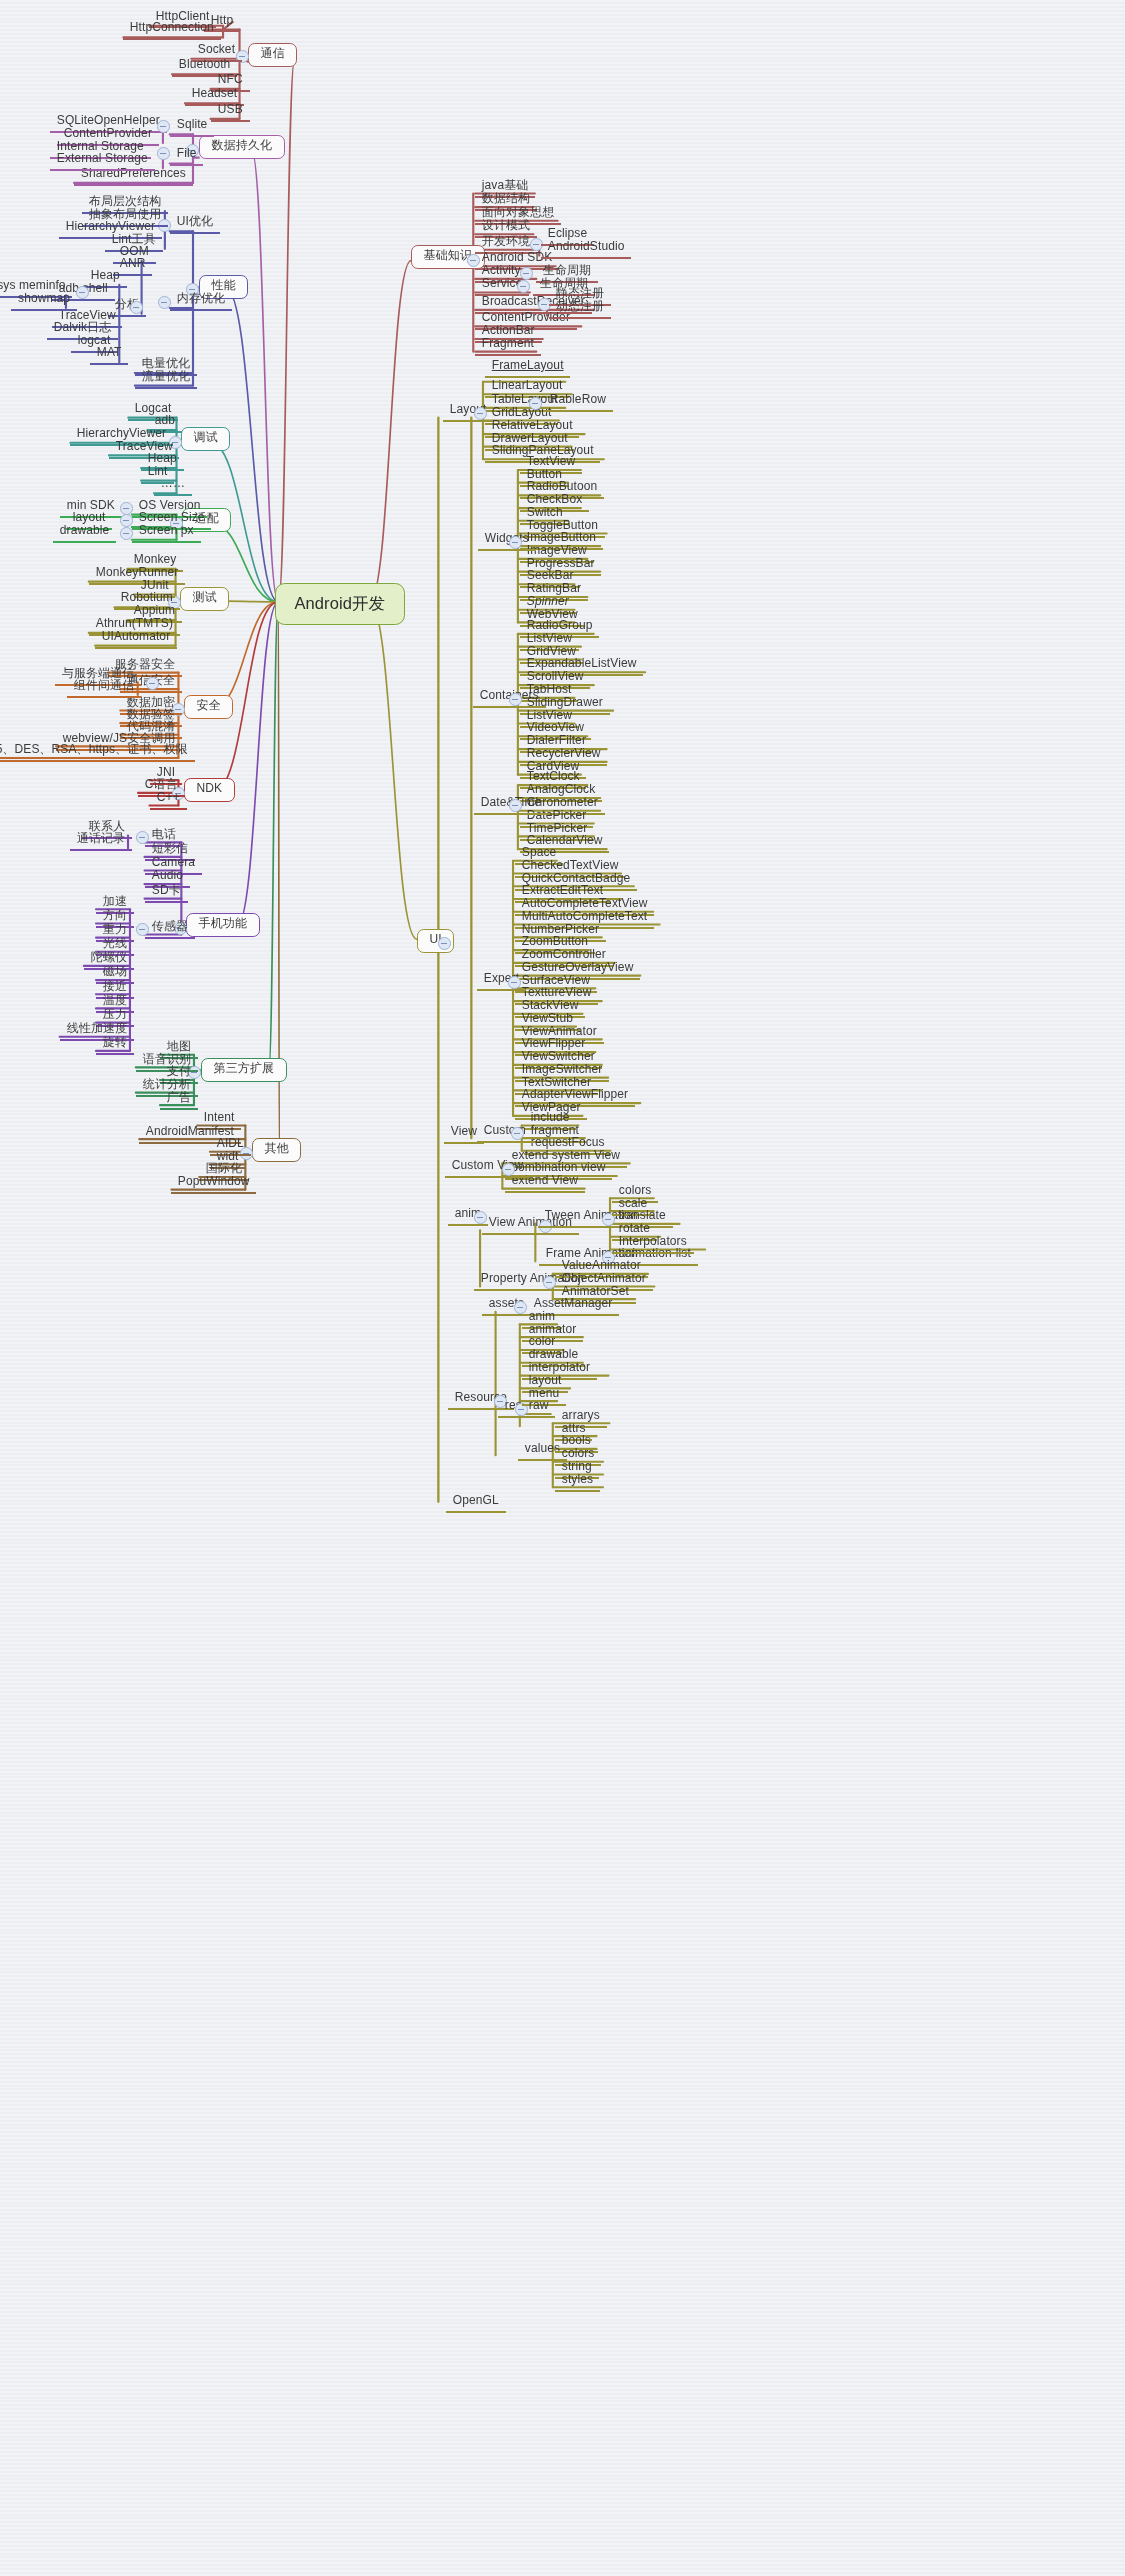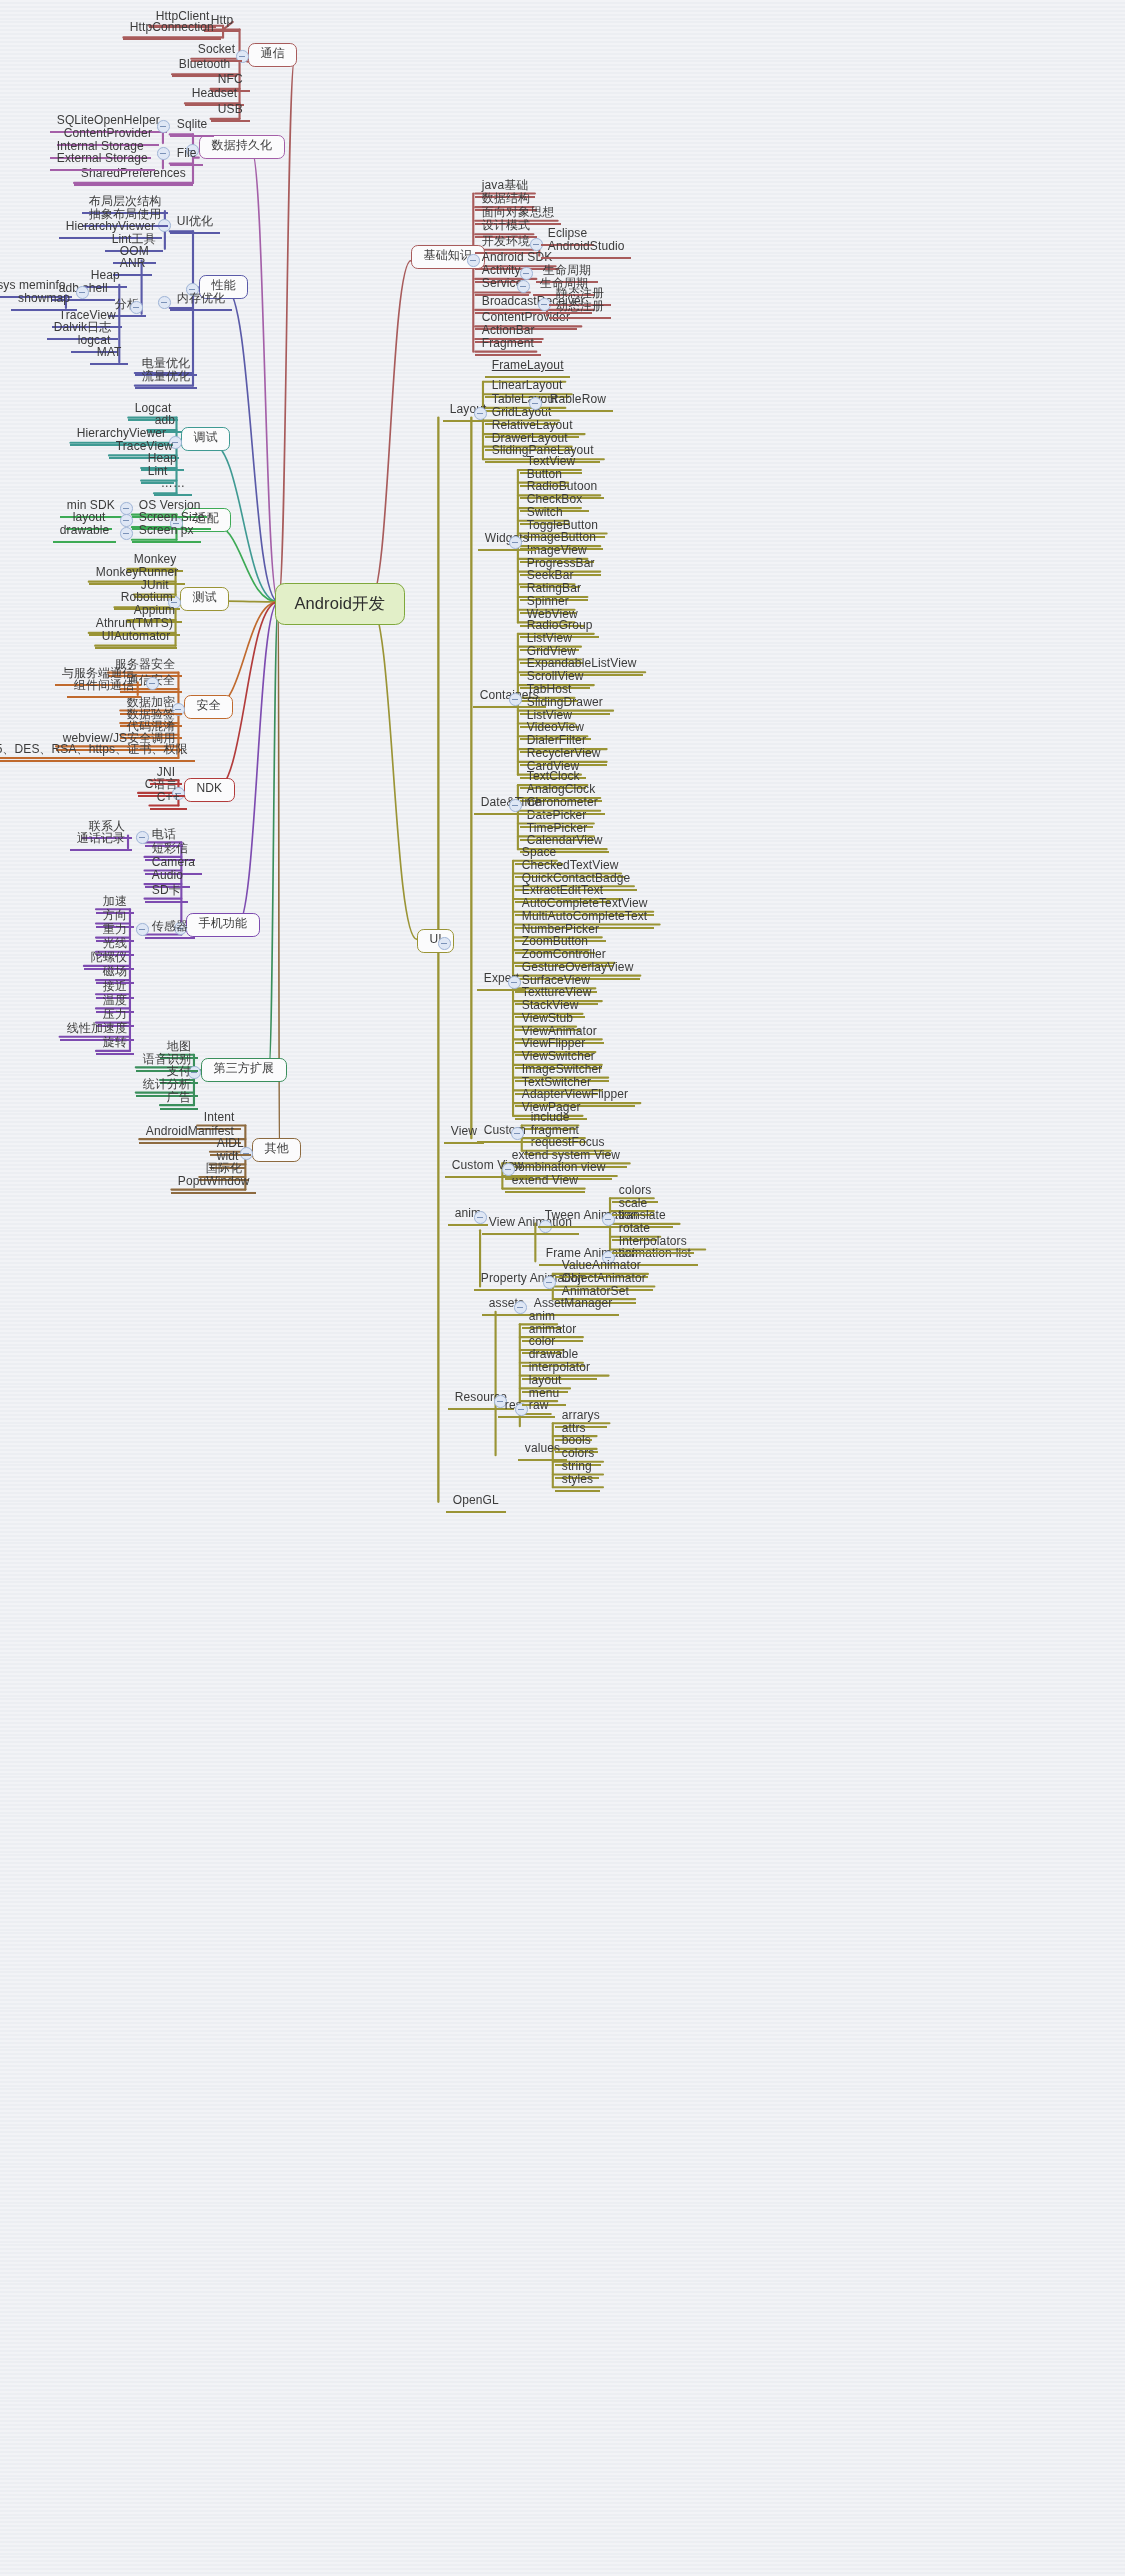--- a/index.html
+++ b/index.html
@@ -744,21 +744,21 @@
       </div>
       <div class="node leaf" style="left: 520px; top: 557px; border-bottom-color: rgb(154, 148, 53);">
         <span class="lbl">ProgressBar</span>
       </div>
       <div class="node leaf" style="left: 520px; top: 569px; border-bottom-color: rgb(154, 148, 53);">
         <span class="lbl">SeekBar</span>
       </div>
       <div class="node leaf" style="left: 520px; top: 582px; border-bottom-color: rgb(154, 148, 53);">
         <span class="lbl">RatingBar</span>
       </div>
-      <div class="node leaf" style="left: 520px; top: 595px; border-bottom-color: rgb(154, 148, 53);">
+      <div class="node leaf" style="left: 520px; top: 595px; border-bottom-color: rgb(154, 148, 53); font-style: italic;">
         <span class="lbl">Spinner</span>
       </div>
       <div class="node leaf" style="left: 520px; top: 608px; border-bottom-color: rgb(154, 148, 53);">
         <span class="lbl">WebView</span>
       </div>
       <div class="node leaf" style="left: 478px; top: 532px; border-bottom-color: rgb(154, 148, 53);">
         <span class="lbl">Widgets</span>
       </div>
       <div class="toggle" style="left: 509px; top: 536px;"></div>
       <div class="node leaf" style="left: 520px; top: 619px; border-bottom-color: rgb(154, 148, 53);">

